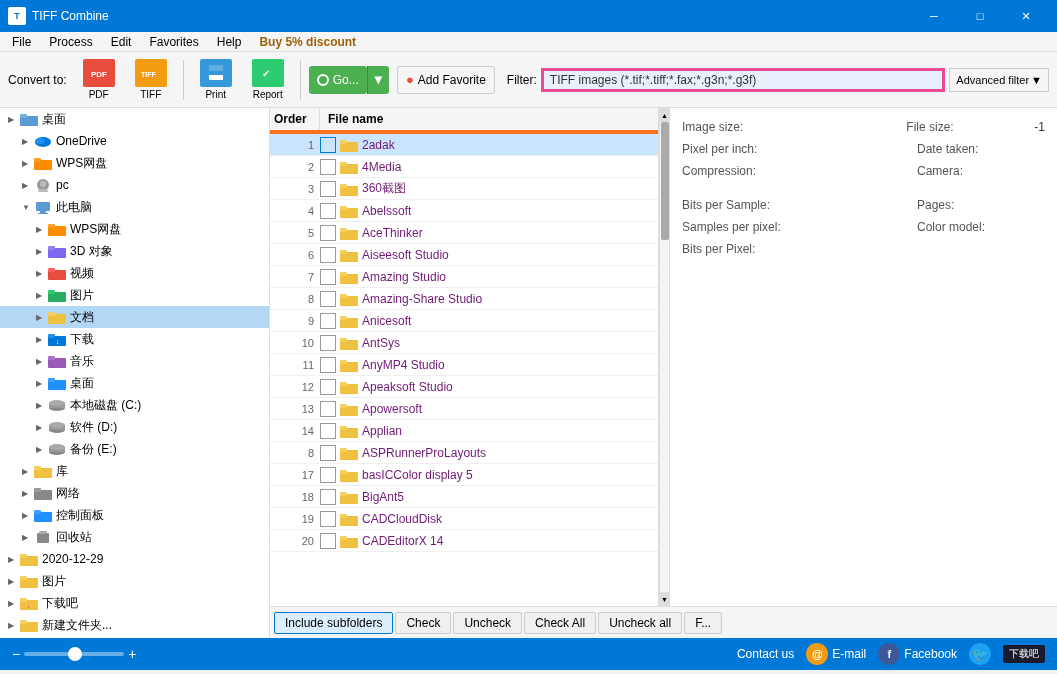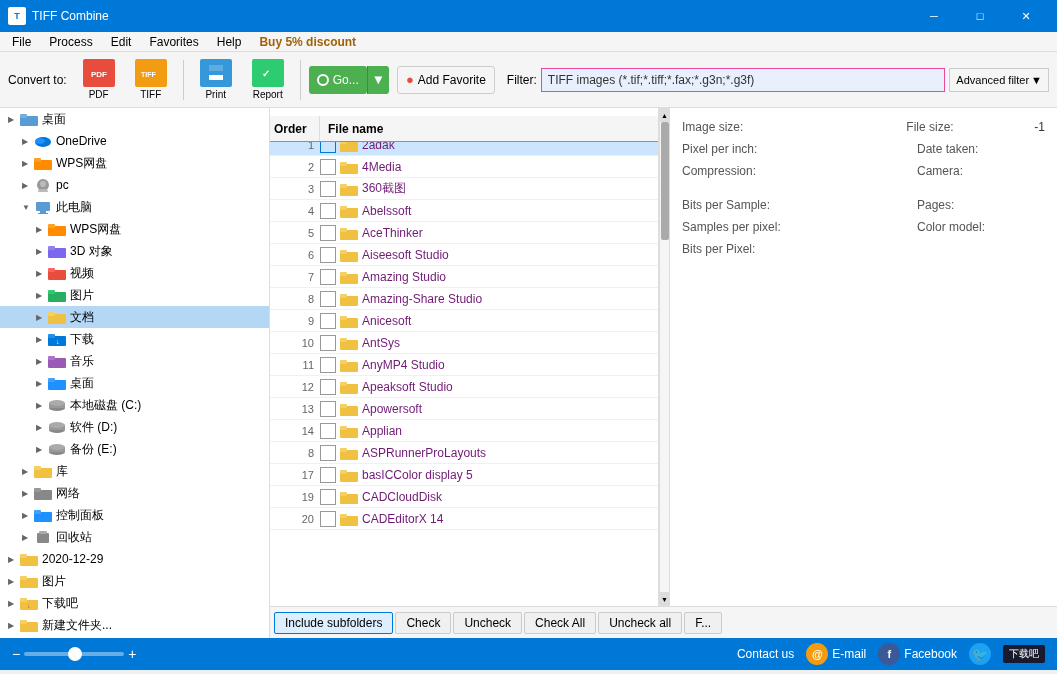--- a/index.html
+++ b/index.html
@@ -149,21 +149,21 @@
       cursor: pointer;
       font-size: 12px;
       height: 28px;
       margin-left: 4px;
     }
 
     .filter-label { margin-left: 8px; font-size: 12px; }
     .filter-input {
       flex: 1;
       height: 24px;
-      border: 1px solid #ec4899;
+      border: 3px solid #ec4899;
       padding: 2px 6px;
       font-size: 12px;
       background: #e8f0fe;
       color: #333;
     }
     .adv-filter-btn {
       display: flex;
       align-items: center;
       gap: 2px;
       border: 1px solid #ccc;
@@ -224,24 +224,24 @@
       width: 390px;
       border-right: 1px solid #ddd;
       overflow-y: auto;
       overflow-x: hidden;
       background: white;
     }
     .file-list-header {
       display: flex;
       align-items: center;
       background: #f5f5f5;
-      border-bottom: 1px solid #f97316;
+      border-bottom: 4px solid #f97316;
       height: 26px;
       position: sticky;
-      top: 8px;
+      top: 0;
       z-index: 1;
     }
     .col-order {
       width: 50px;
       padding: 0 4px;
       font-weight: bold;
       font-size: 12px;
       border-right: 1px solid #ddd;
       height: 100%;
       display: flex;
@@ -857,20 +857,29 @@
             <span class="file-name">ASPRunnerProLayouts</span>
           </div>
           <div class="file-row">
             <span class="order-num">17</span>
             <div class="checkbox"></div>
             <svg width="18" height="14" viewBox="0 0 18 14" style="margin-right:4px;flex-shrink:0;">
                 <rect x="0" y="4" width="18" height="10" rx="1" fill="#f0c040"></rect>
                 <rect x="0" y="2" width="7" height="4" rx="1" fill="#f5d060"></rect>
               </svg>
             <span class="file-name">basICColor display 5</span>
+          </div>
+          <div class="file-row">
+            <span class="order-num">18</span>
+            <div class="checkbox"></div>
+            <svg width="18" height="14" viewBox="0 0 18 14" style="margin-right:4px;flex-shrink:0;">
+                <rect x="0" y="4" width="18" height="10" rx="1" fill="#f0c040"></rect>
+                <rect x="0" y="2" width="7" height="4" rx="1" fill="#f5d060"></rect>
+              </svg>
+            <span class="file-name">BigAnt5</span>
           </div>
           <div class="file-row">
             <span class="order-num">19</span>
             <div class="checkbox"></div>
             <svg width="18" height="14" viewBox="0 0 18 14" style="margin-right:4px;flex-shrink:0;">
                 <rect x="0" y="4" width="18" height="10" rx="1" fill="#f0c040"></rect>
                 <rect x="0" y="2" width="7" height="4" rx="1" fill="#f5d060"></rect>
               </svg>
             <span class="file-name">CADCloudDisk</span>
           </div>

